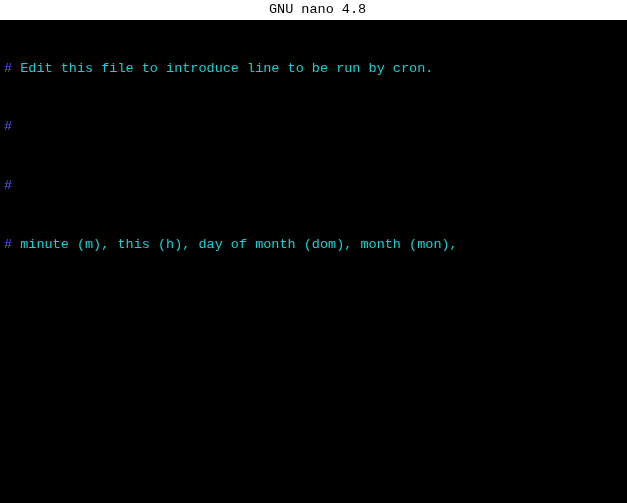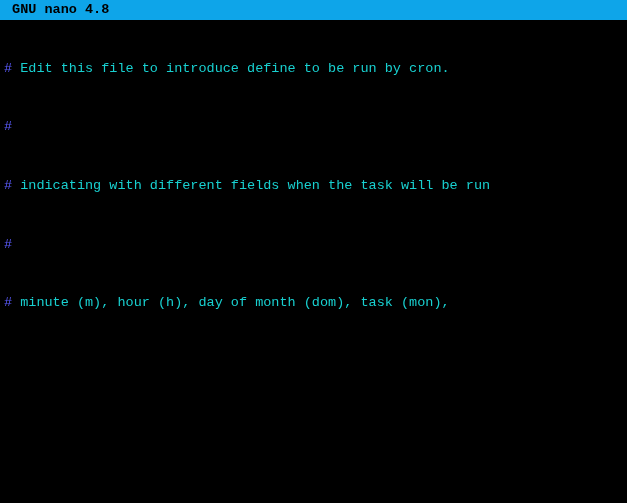--- a/index.html
+++ b/index.html
@@ -10,25 +10,26 @@
     body {
       width: 627px;
       height: 503px;
       background: #000000;
       font-family: "Consolas", "Courier New", monospace;
       font-size: 13.5px;
       line-height: 1.45;
       overflow: hidden;
     }
     .title-bar {
-      background: #0ea5e9;
+      background: #ffffff;
       color: #000000;
       padding: 0 4px;
-      font-weight: bold;
+      font-weight: normal;
       white-space: pre;
+      text-align: center;
     }
     .editor-content {
       padding: 0 4px;
       white-space: pre;
     }
     .comment-hash {
       color: #5c5cff;
     }
     .comment-text {
       color: #18d0d0;
@@ -36,25 +37,24 @@
     .line {
       white-space: pre;
     }
   </style>
 </head>
 <body>
 
 <div class="title-bar"> GNU nano 4.8</div>
 
 <div class="editor-content">
-  <div class="line"><span class="comment-hash">#</span><span class="comment-text"> Edit this file to introduce define to be run by cron.</span></div>
+  <div class="line"><span class="comment-hash">#</span><span class="comment-text"> Edit this file to introduce line to be run by cron.</span></div>
   <div class="line"><span class="comment-hash">#</span><span class="comment-text"></span></div>
-  <div class="line"><span class="comment-hash">#</span><span class="comment-text"> indicating with different fields when the task will be run</span></div>
   <div class="line"><span class="comment-hash">#</span><span class="comment-text"></span></div>
-  <div class="line"><span class="comment-hash">#</span><span class="comment-text"> minute (m), hour (h), day of month (dom), task (mon),</span></div>
+  <div class="line"><span class="comment-hash">#</span><span class="comment-text"> minute (m), this (h), day of month (dom), month (mon),</span></div>
   
   
   
   
   
   
   
   
   
   

